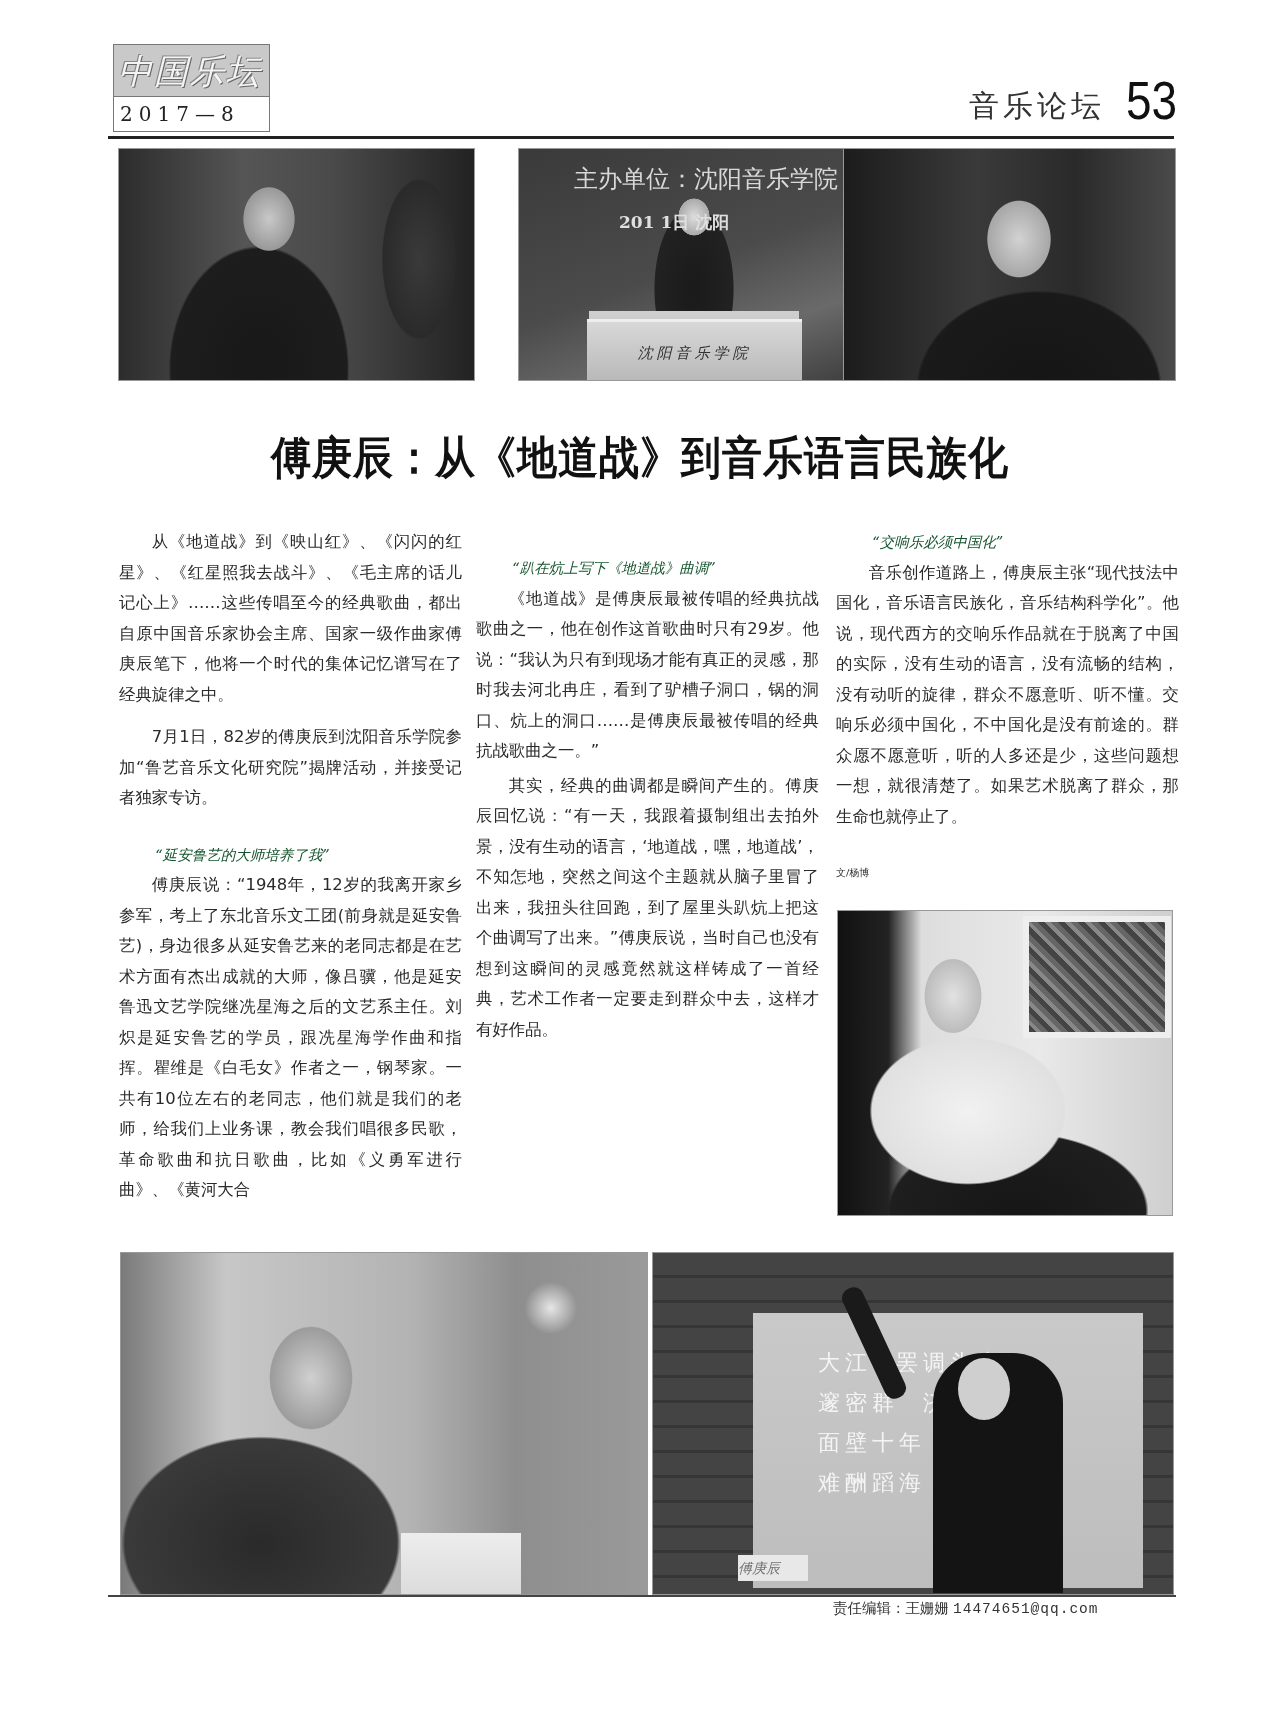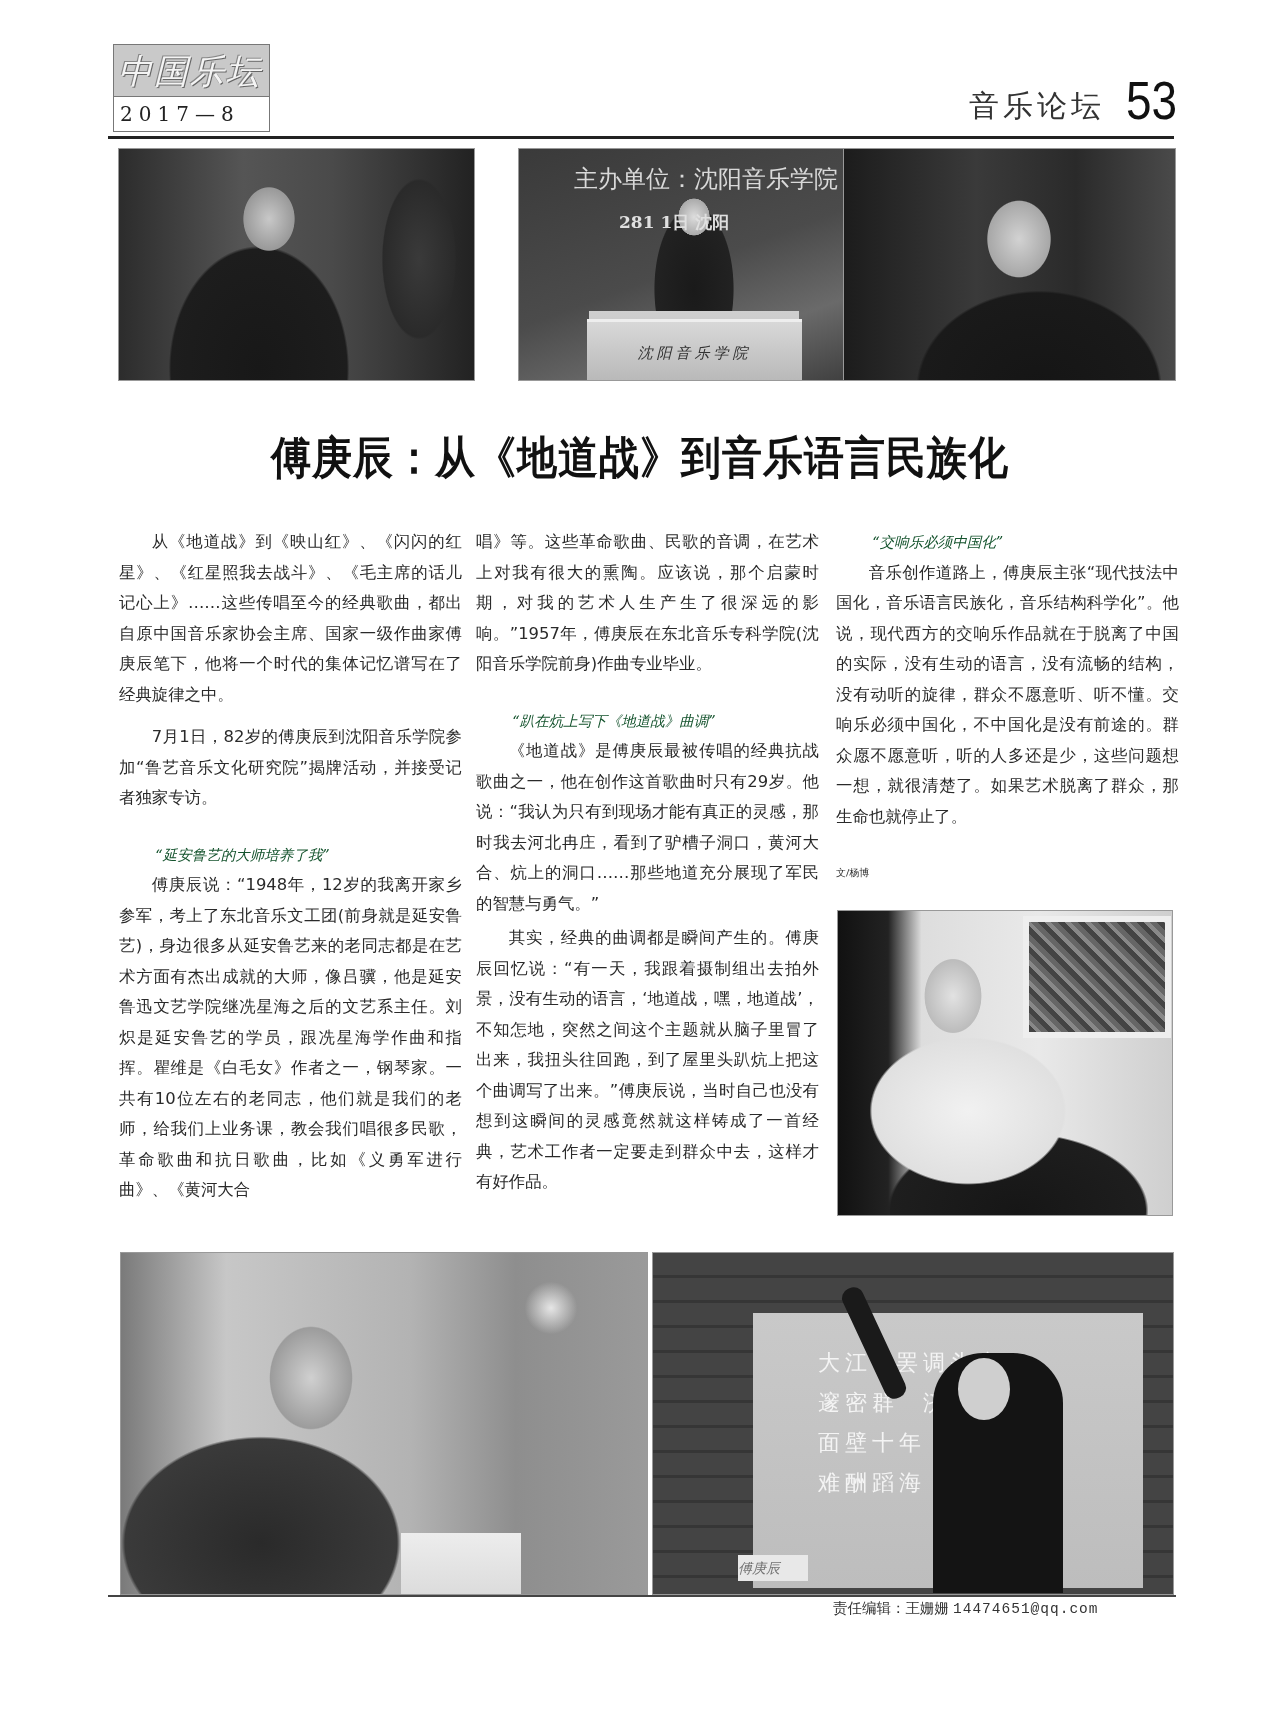--- a/index.html
+++ b/index.html
@@ -96,43 +96,42 @@
 </div>
 <div class="section">
   <span class="section-name">音乐论坛</span>
   <span class="page-no">53</span>
 </div>
 <div class="top-rule"></div>
 
 <div class="photo ph1"></div>
 <div class="photo ph2">
   <div class="ph2-banner">主办单位：沈阳音乐学院</div>
-  <div class="ph2-date">281  1日  沈阳</div>
+  <div class="ph2-date">201  1日  沈阳</div>
   <div class="ph2-podium">
     <div class="ph2-podium-label">沈阳音乐学院</div>
   </div>
 </div>
 <div class="photo ph3"></div>
 
 <h1 class="title">傅庚辰：从《地道战》到音乐语言民族化</h1>
 
 <div class="col col1">
   <p>从《地道战》到《映山红》、《闪闪的红星》、《红星照我去战斗》、《毛主席的话儿记心上》……这些传唱至今的经典歌曲，都出自原中国音乐家协会主席、国家一级作曲家傅庚辰笔下，他将一个时代的集体记忆谱写在了经典旋律之中。</p>
   <div class="gap-sm"></div>
   <p>7月1日，82岁的傅庚辰到沈阳音乐学院参加“鲁艺音乐文化研究院”揭牌活动，并接受记者独家专访。</p>
   <div class="gap-md"></div>
   <p class="sub">“延安鲁艺的大师培养了我”</p>
   <p>傅庚辰说：“1948年，12岁的我离开家乡参军，考上了东北音乐文工团(前身就是延安鲁艺)，身边很多从延安鲁艺来的老同志都是在艺术方面有杰出成就的大师，像吕骥，他是延安鲁迅文艺学院继冼星海之后的文艺系主任。刘炽是延安鲁艺的学员，跟冼星海学作曲和指挥。瞿维是《白毛女》作者之一，钢琴家。一共有10位左右的老同志，他们就是我们的老师，给我们上业务课，教会我们唱很多民歌，革命歌曲和抗日歌曲，比如《义勇军进行曲》、《黄河大合</p>
 </div>
 
 <div class="col col2">
-  <p style="text-indent:0">唱》等。这些革命歌曲、民歌的音调，在艺术上对我有很大的熏陶。应该说，那个启蒙时期，对我的艺术人生产生了很深远的影响。”1957年，傅庚辰在东北音乐专科学院(沈阳音乐学院前身)作曲专业毕业。</p>
   <div class="gap-md"></div>
   <p class="sub">“趴在炕上写下《地道战》曲调”</p>
-  <p>《地道战》是傅庚辰最被传唱的经典抗战歌曲之一，他在创作这首歌曲时只有29岁。他说：“我认为只有到现场才能有真正的灵感，那时我去河北冉庄，看到了驴槽子洞口，黄河大合、炕上的洞口……那些地道充分展现了军民的智慧与勇气。”</p>
+  <p>《地道战》是傅庚辰最被传唱的经典抗战歌曲之一，他在创作这首歌曲时只有29岁。他说：“我认为只有到现场才能有真正的灵感，那时我去河北冉庄，看到了驴槽子洞口，锅的洞口、炕上的洞口……是傅庚辰最被传唱的经典抗战歌曲之一。”</p>
   <div class="gap-sm" style="height:4px"></div>
   <p>其实，经典的曲调都是瞬间产生的。傅庚辰回忆说：“有一天，我跟着摄制组出去拍外景，没有生动的语言，‘地道战，嘿，地道战’，不知怎地，突然之间这个主题就从脑子里冒了出来，我扭头往回跑，到了屋里头趴炕上把这个曲调写了出来。”傅庚辰说，当时自己也没有想到这瞬间的灵感竟然就这样铸成了一首经典，艺术工作者一定要走到群众中去，这样才有好作品。</p>
 </div>
 
 <div class="col col3">
   <p class="sub">“交响乐必须中国化”</p>
   <p>音乐创作道路上，傅庚辰主张“现代技法中国化，音乐语言民族化，音乐结构科学化”。他说，现代西方的交响乐作品就在于脱离了中国的实际，没有生动的语言，没有流畅的结构，没有动听的旋律，群众不愿意听、听不懂。交响乐必须中国化，不中国化是没有前途的。群众愿不愿意听，听的人多还是少，这些问题想一想，就很清楚了。如果艺术脱离了群众，那生命也就停止了。</p>
   <div class="byline">文/杨博</div>
 </div>
 

